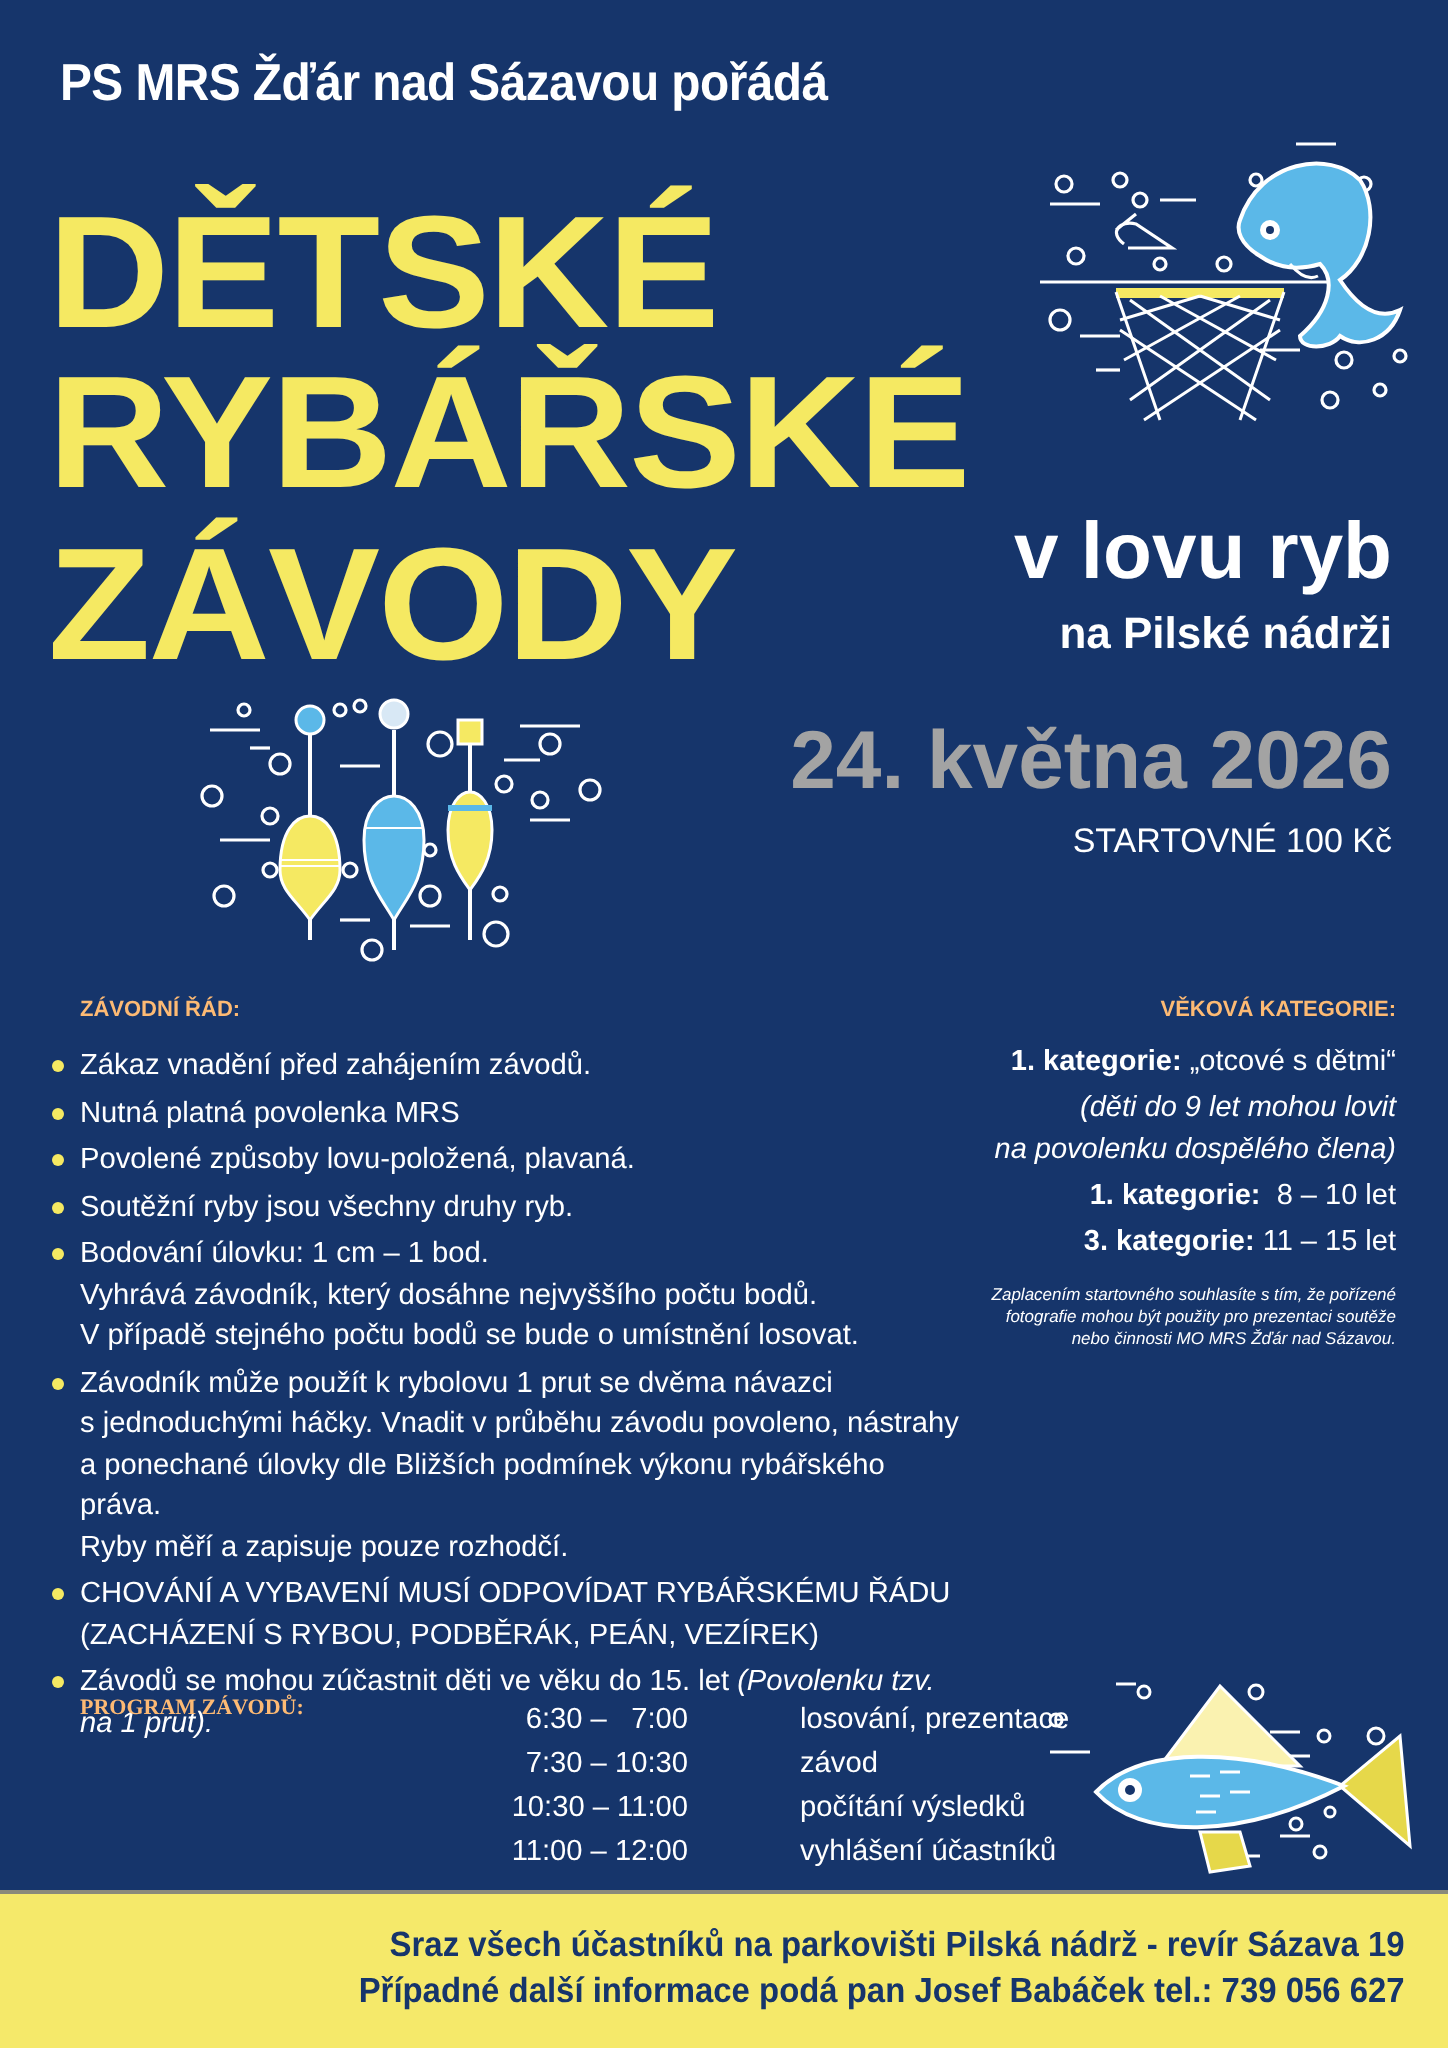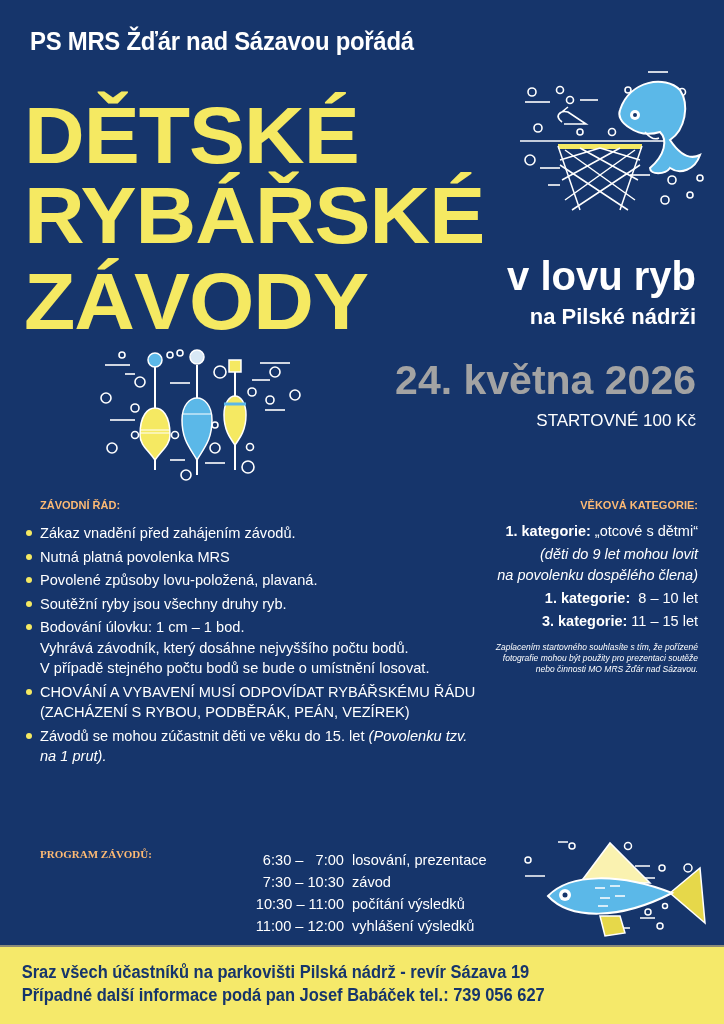--- a/index.html
+++ b/index.html
@@ -36,27 +36,27 @@
 
   .cat-title { right:26px; top:499px; }
   .cats { right:26px; top:521px; text-align:right; font-size:14.5px; line-height:21px; }
   .cats b { font-weight:bold; }
   .cats .it { font-style:italic; }
   .cats .row { margin-bottom:2px; }
   .disclaimer { right:26px; top:642px; text-align:right; font-size:8.5px; font-style:italic; line-height:11px; width:210px; }
 
   .prog-title { left:40px; top:848px;font-family:Liberation Serif, serif; }
   .prog { left:236px; top:849px; font-size:14.6px; line-height:22px; }
-  .prog .r { display:flex; }
+  .prog .r { display:flex;gap:48px; }
   .prog .t { width:108px; text-align:right; padding-right:8px; white-space:pre; }
 
   .footer {
     left:0; top:945px; width:724px; height:79px; background:#f5e96a;
     border-top:2px solid #8a8a7a; box-sizing:border-box;
-    color:#16356b; font-weight:bold; font-size:17.5px; text-align:left; line-height:23px;
+    color:#16356b; font-weight:bold; font-size:17.5px; text-align:right; line-height:23px;
     padding-top:14px;
   }
   .footer div { transform:scaleX(0.94); }
   svg { position:absolute; overflow:visible; }
 </style>
 </head>
 <body>
 
 <div class="abs organizer">PS MRS Žďár nad Sázavou pořádá</div>
 <div class="abs big big1">DĚTSKÉ</div>
@@ -152,20 +152,24 @@
 
 <div class="abs sec-title rules-title">ZÁVODNÍ ŘÁD:</div>
 <ul class="abs rules">
   <li>Zákaz vnadění před zahájením závodů.</li>
   <li>Nutná platná povolenka MRS</li>
   <li>Povolené způsoby lovu-položená, plavaná.</li>
   <li>Soutěžní ryby jsou všechny druhy ryb.</li>
   <li>Bodování úlovku: 1 cm – 1 bod.
 Vyhrává závodník, který dosáhne nejvyššího počtu bodů.
 V případě stejného počtu bodů se bude o umístnění losovat.</li>
+  <li>Závodník může použít k rybolovu 1 prut se dvěma návazci
+s jednoduchými háčky. Vnadit v průběhu závodu povoleno, nástrahy
+a ponechané úlovky dle Bližších podmínek výkonu rybářského práva.
+Ryby měří a zapisuje pouze rozhodčí.</li>
   <li>CHOVÁNÍ A VYBAVENÍ MUSÍ ODPOVÍDAT RYBÁŘSKÉMU ŘÁDU
 (ZACHÁZENÍ S RYBOU, PODBĚRÁK, PEÁN, VEZÍREK)</li>
   <li><span>Závodů se mohou zúčastnit děti ve věku do 15. let</span> <i>(Povolenku tzv. na 1 prut).</i></li>
 </ul>
 
 <div class="abs sec-title cat-title">VĚKOVÁ KATEGORIE:</div>
 <div class="abs cats">
   <div class="row">
     <b>1. kategorie:</b>
     <span>„otcové s dětmi“</span>
@@ -192,21 +196,21 @@
   <div class="r">
       <span class="t">7:30 – 10:30</span>
       <span>závod</span>
     </div>
   <div class="r">
       <span class="t">10:30 – 11:00</span>
       <span>počítání výsledků</span>
     </div>
   <div class="r">
       <span class="t">11:00 – 12:00</span>
-      <span>vyhlášení výsledků</span>
+      <span>vyhlášení účastníků</span>
     </div>
 </div>
 
 <svg style="left:520px;top:838px" width="200" height="105" viewBox="0 0 200 105">
   <g fill="none" stroke="#fff" stroke-width="1.5">
     <circle cx="52" cy="8" r="3"></circle>
       <circle cx="8" cy="22" r="3"></circle>
       <circle cx="108" cy="8" r="3.5"></circle>
     <circle cx="142" cy="30" r="3"></circle>
       <circle cx="168" cy="30" r="4"></circle>

